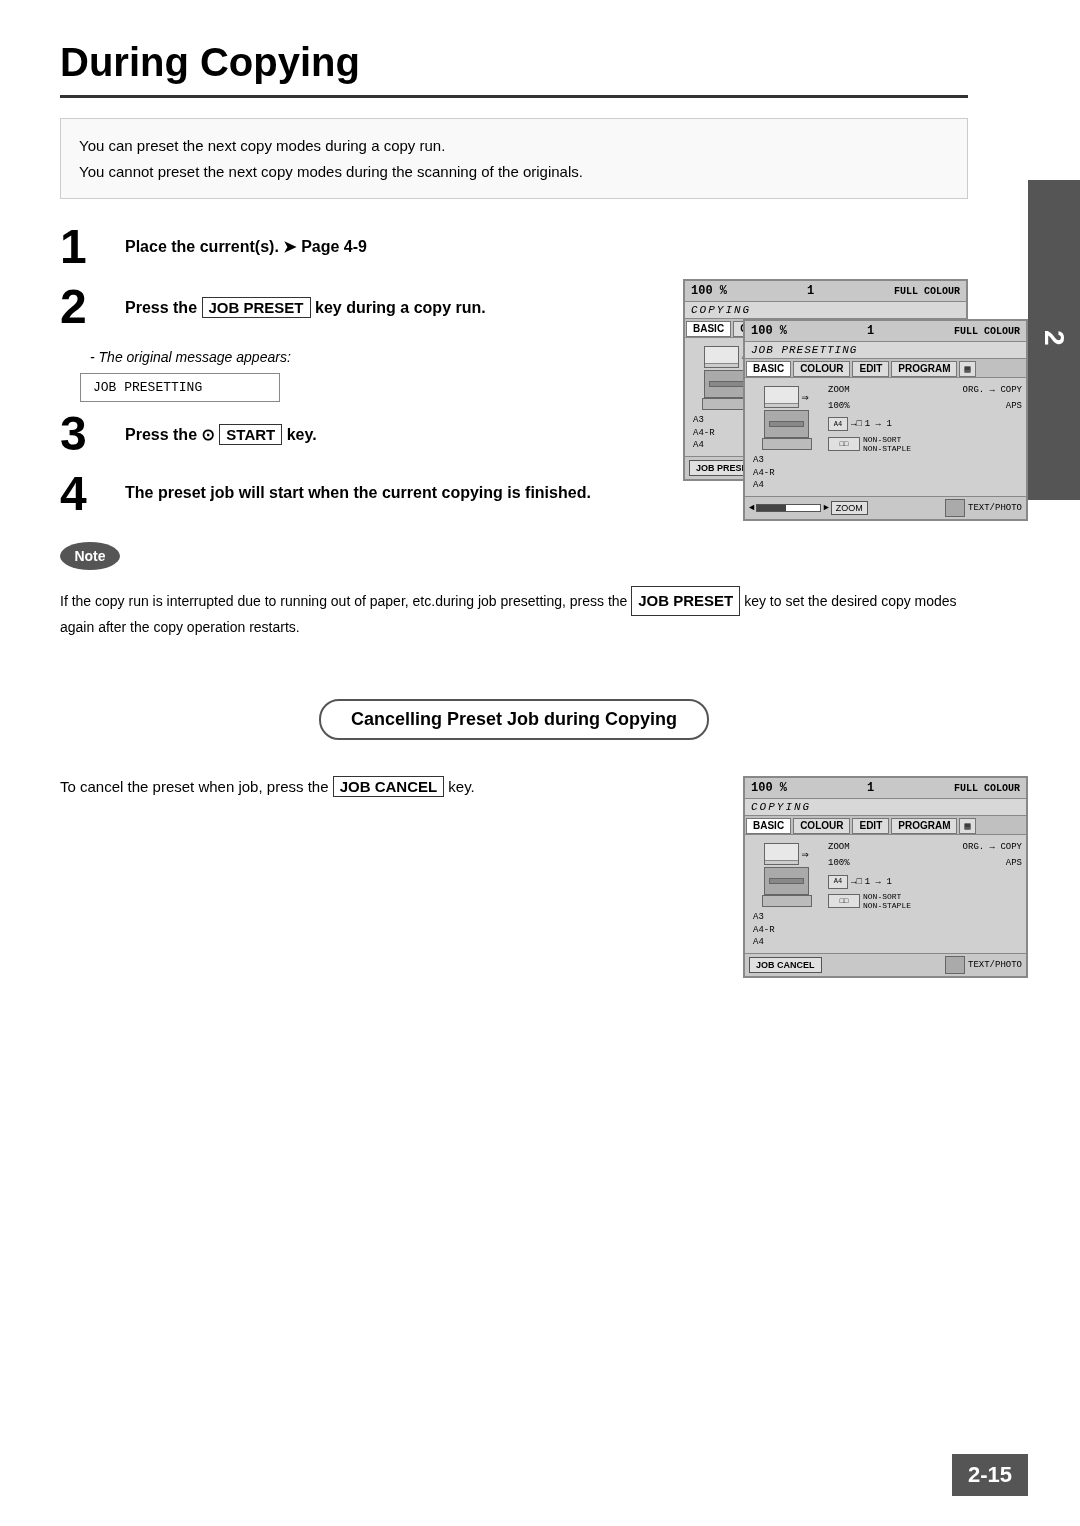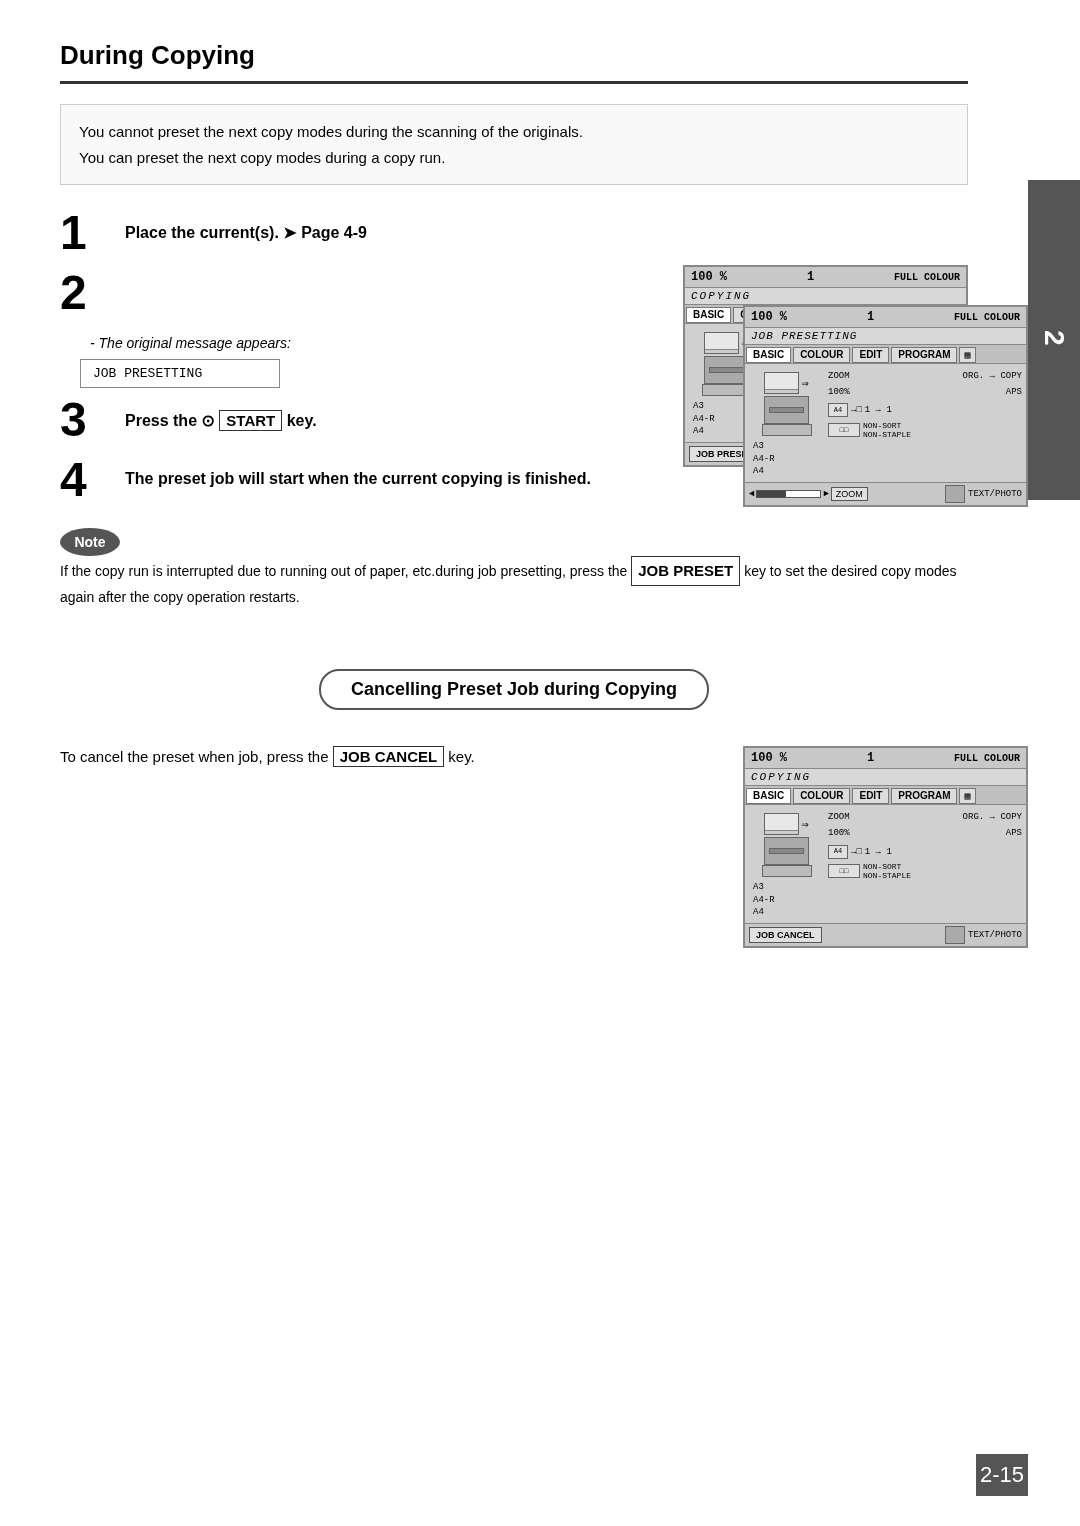--- a/index.html
+++ b/index.html
@@ -38,33 +38,33 @@
       letter-spacing: 4px;
     }
 
     
     .page-number-box {
       position: absolute;
       bottom: 30px;
       right: 52px;
       background: #555;
       color: white;
-      padding: 8px 4px;
+      padding: 8px 16px;
       font-size: 22px;
-      font-weight: normal;
+      font-weight: bold;
     }
 
     .content {
       padding: 40px 60px 60px 60px;
       margin-right: 52px;
     }
 
     
     .section-title {
-      font-size: 26px;
+      font-size: 40px;
       font-weight: bold;
       border-bottom: 3px solid #333;
       padding-bottom: 10px;
       margin-bottom: 20px;
     }
 
     
     .info-box {
       border: 1px solid #ccc;
       background: #f9f9f9;
@@ -119,21 +119,21 @@
       display: inline-block;
       background: #555;
       color: white;
       border-radius: 50%;
       width: 60px;
       height: 28px;
       text-align: center;
       line-height: 28px;
       font-size: 14px;
       font-weight: bold;
-      margin-bottom: 0;
+      margin-bottom: 16px;
     }
 
     .note-text {
       font-size: 14px;
       line-height: 1.7;
     }
 
     
     .subsection-header {
       border: 2px solid #555;
@@ -190,36 +190,41 @@
     <span>2-15</span>
   </div>
 
   <div class="content">
 
     <div class="section-title">
       <span>During Copying</span>
     </div>
 
     <div class="info-box">
+      <div>You can preset the next copy modes during a copy run.</div>
       <div>You cannot preset the next copy modes during the scanning of the originals.</div>
-      <div>You can preset the next copy modes during a copy run.</div>
     </div>
 
     <div class="step">
       <div class="step-number">1</div>
       <div class="step-content">
         <span>Place the current(s).</span>
         <span> ➤ </span>
         <span>Page 4-9</span>
       </div>
     </div>
 
     <div style="position:relative; margin-bottom: 10px;">
       <div class="step">
         <div class="step-number">2</div>
+        <div class="step-content">
+          <span>Press the</span>
+          <span class="key-btn">JOB PRESET</span>
+          <span>key during a copy run.</span>
+        </div>
       </div>
 
       <div style="position:absolute; right:0; top:-10px; width:285px;">
         <div style="background:#c0c0c0; border:2px solid #888; font-family:'Courier New',monospace;">
 
           <div style="display:flex; justify-content:space-between; align-items:center; background:#c8c8c8; padding:3px 6px; border-bottom:1px solid #888; font-size:12px; font-weight:bold;">
             <span><span>100 %</span></span>
             <span><span>1</span></span>
             <span style="font-size:10px;">FULL COLOUR</span>
           </div>

